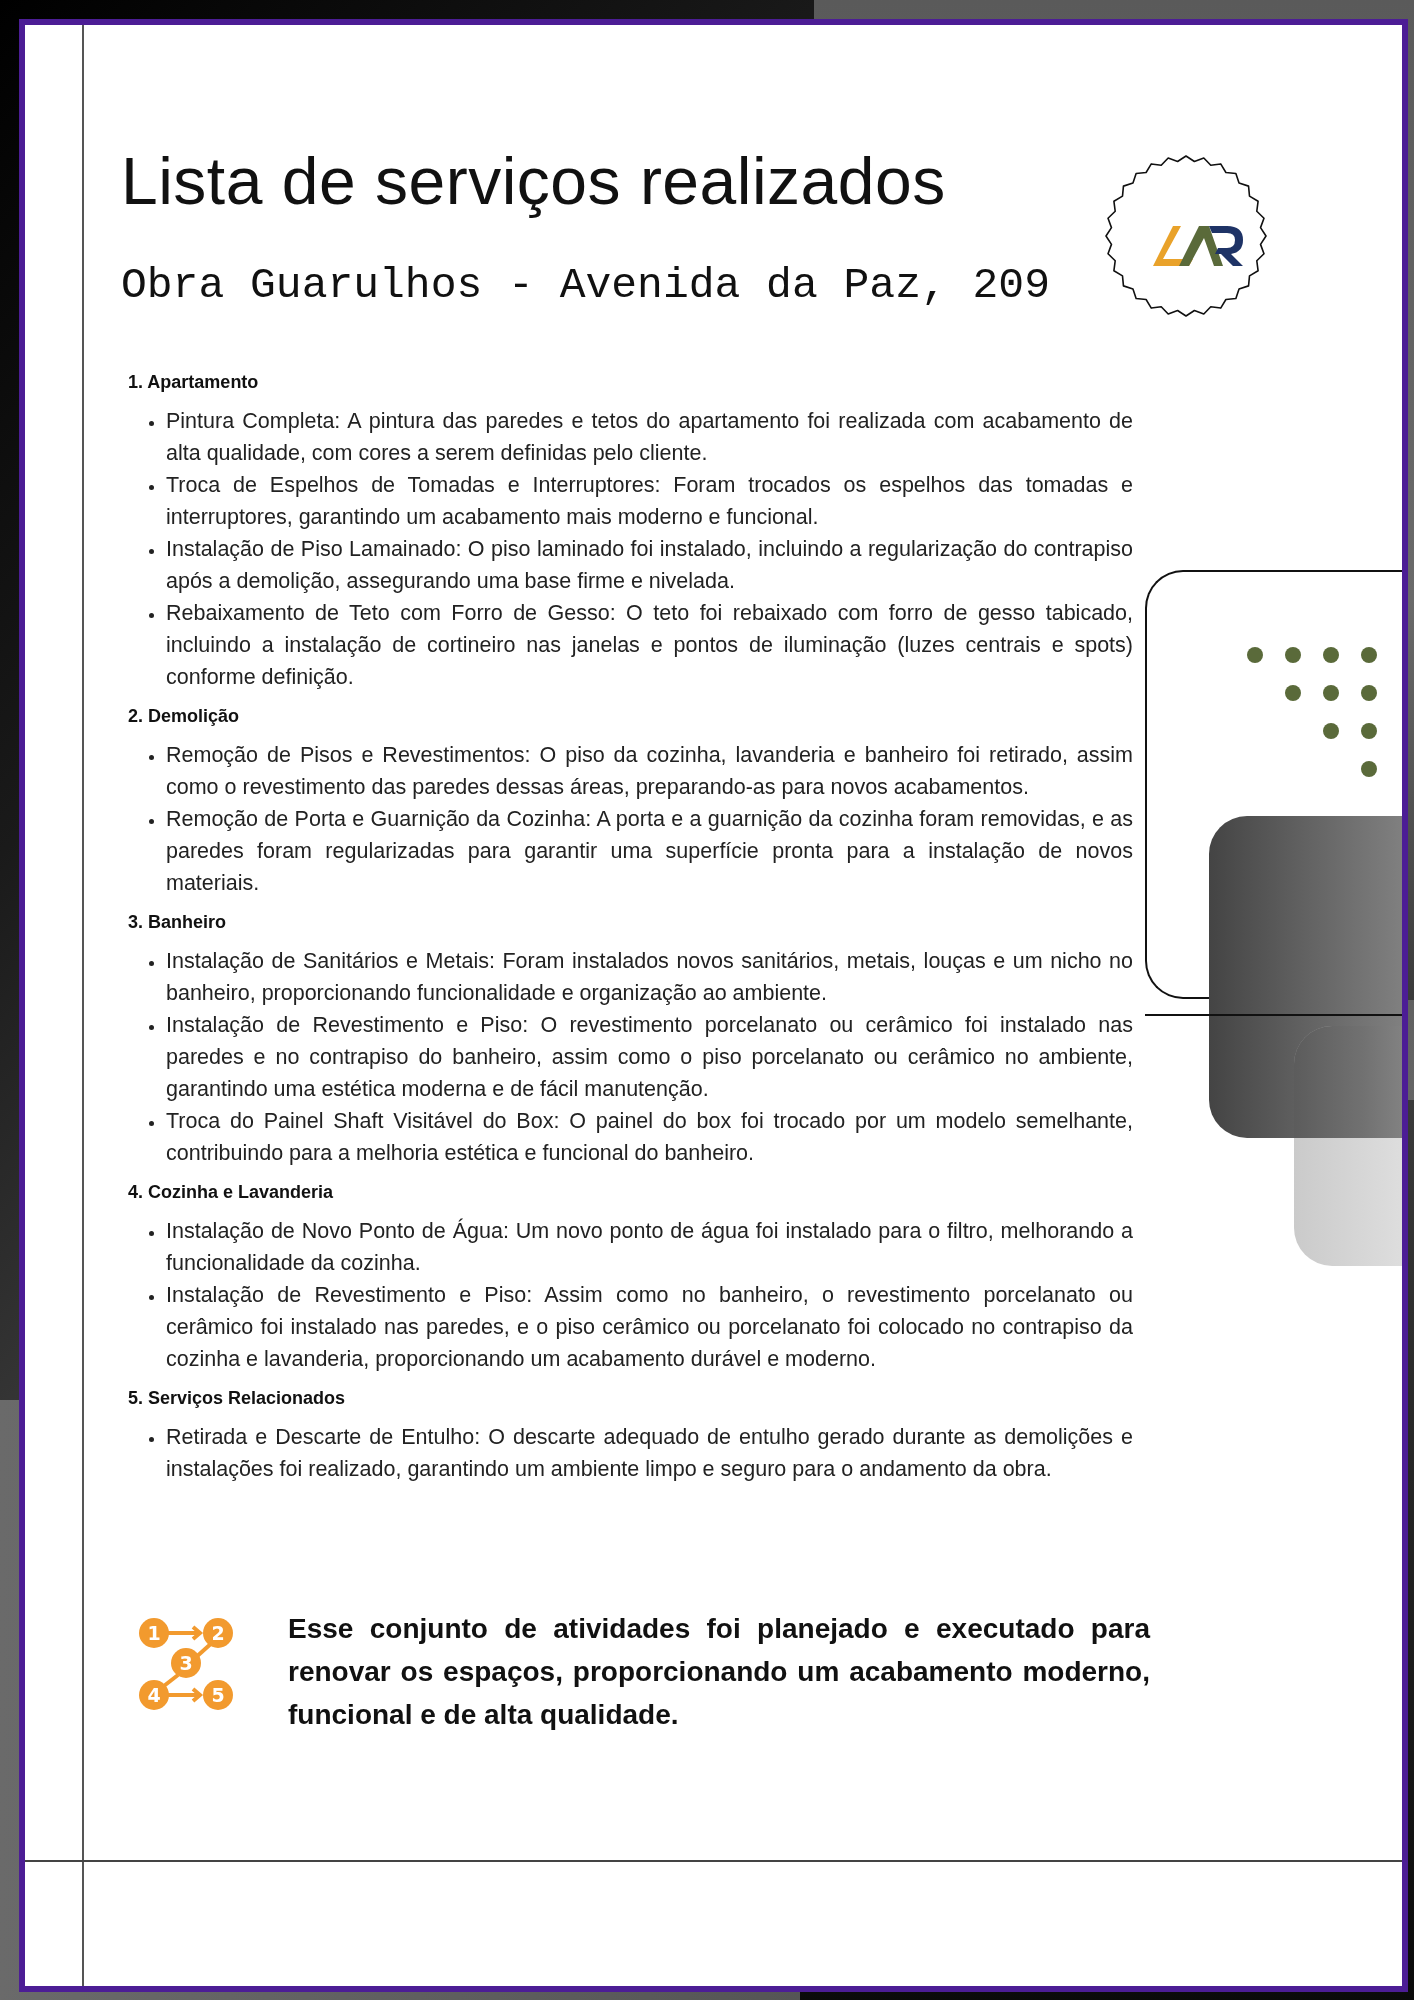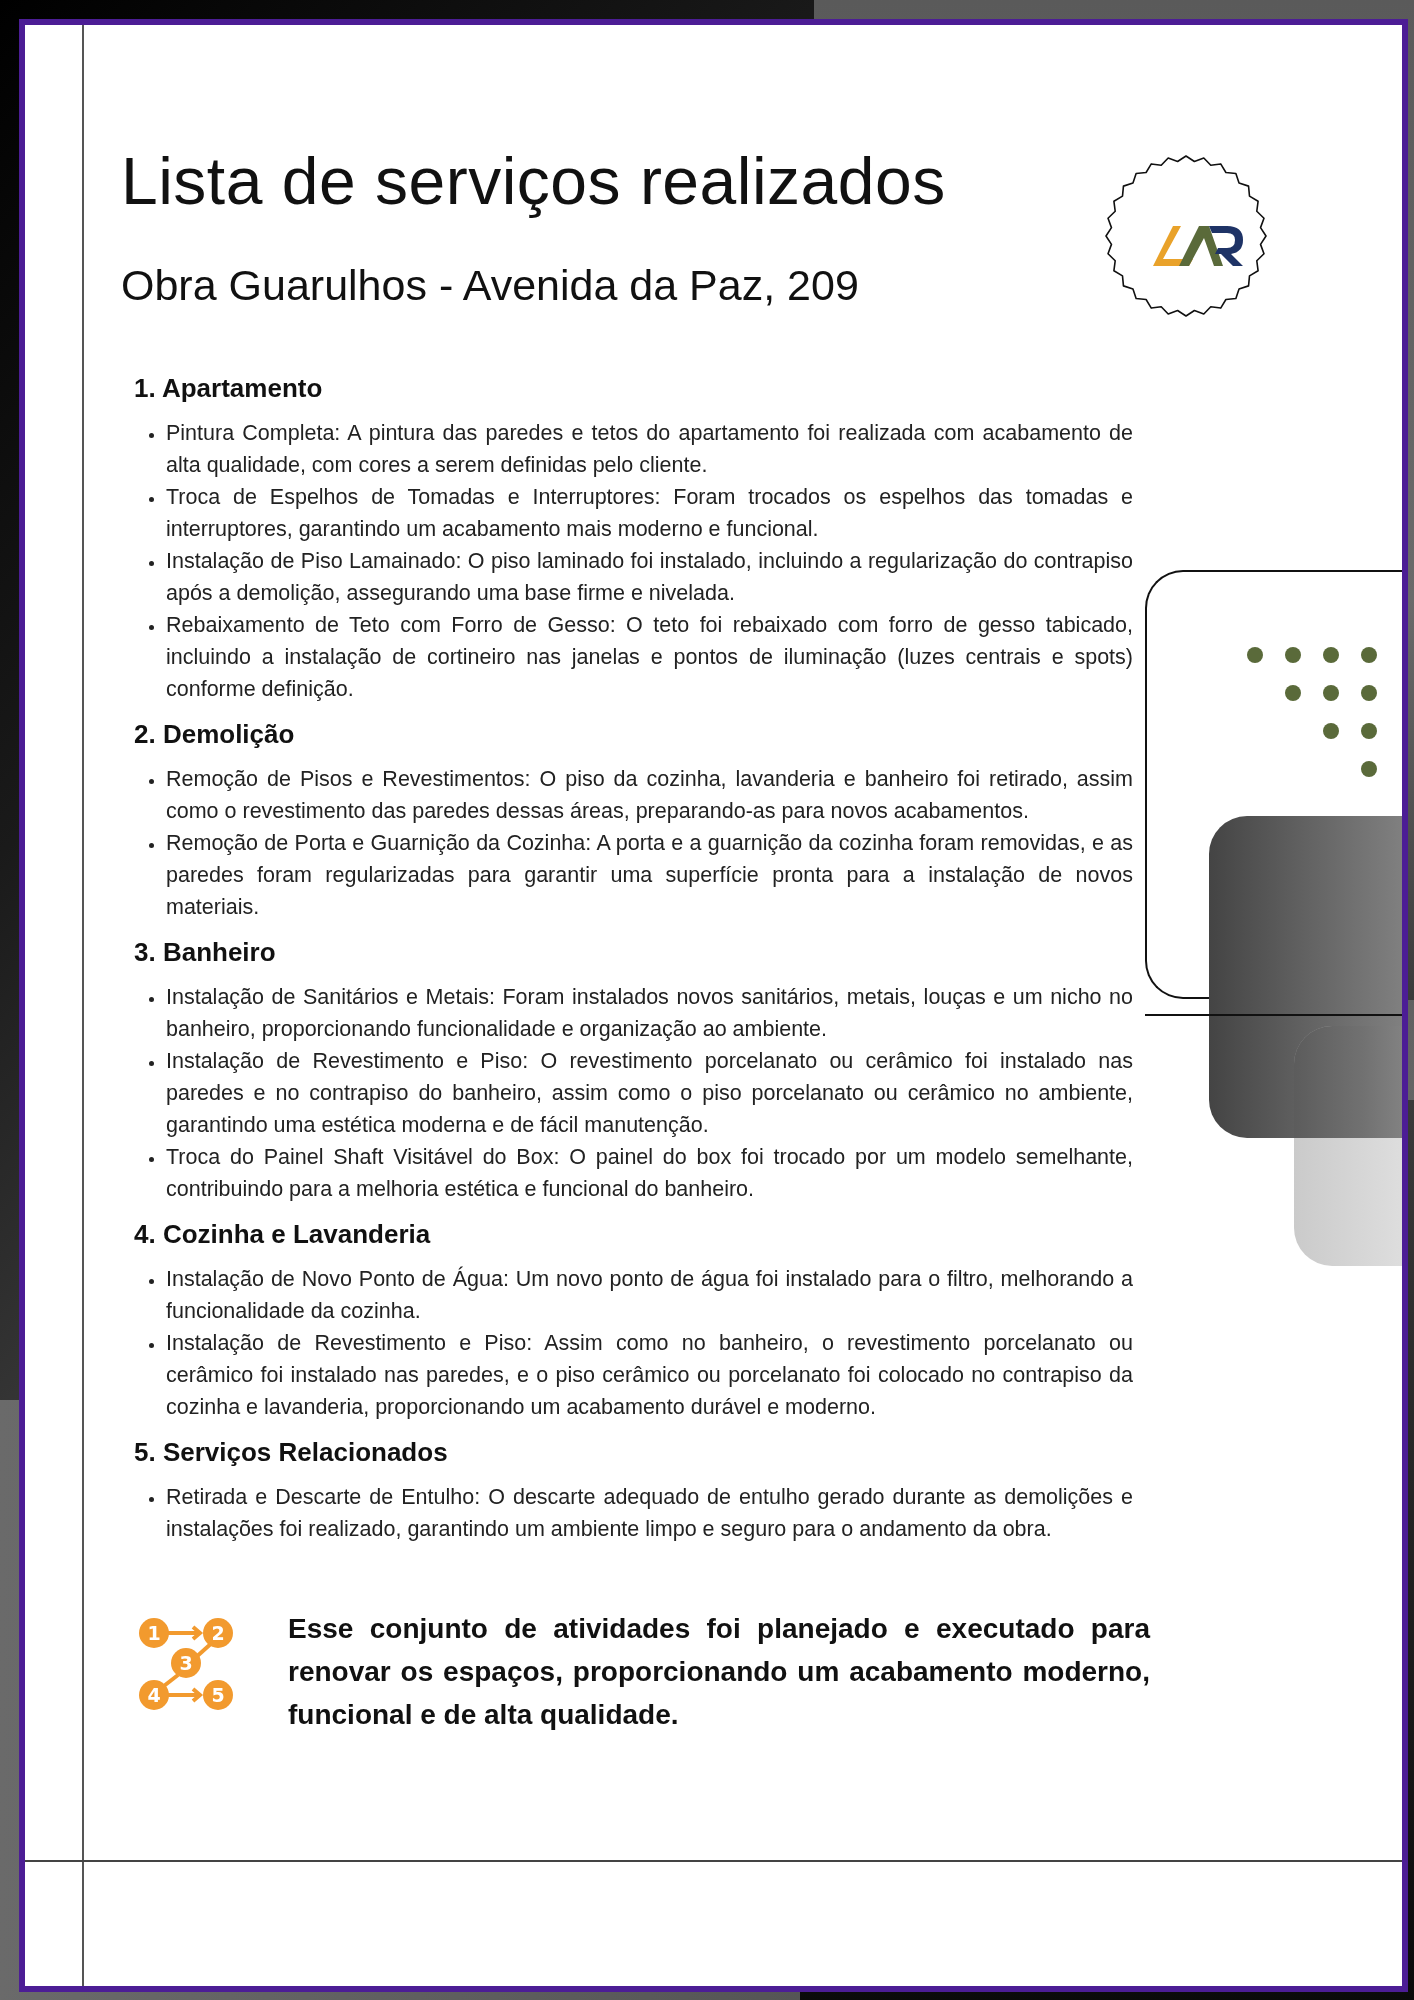--- a/index.html
+++ b/index.html
@@ -18,27 +18,27 @@
     position:absolute; left:19px; top:19px; width:1377px; height:1961px;
     background:#fff; overflow:hidden;
     border:6px solid #4c1d95;
   }
   .vline { position:absolute; left:57px; top:0; width:2px; height:100%; background:#555; }
   .hline { position:absolute; left:0; top:1835px; width:100%; height:2px; background:#444; }
 
   .title { position:absolute; left:96px; top:118px; margin:0; font-weight:400;
     font-size:66px; letter-spacing:0.5px; color:#111; white-space:nowrap; }
   .subtitle { position:absolute; left:96px; top:236px; margin:0; font-weight:400;
-    font-size:43px; color:#111; white-space:nowrap; }
+    font-size:43px; color:#111; white-space:nowrap;font-family:Liberation Mono, monospace; }
 
   .logo { position:absolute; left:1076px; top:126px; width:170px; height:170px; }
 
   .content { position:absolute; left:96px; top:334px; width:1016px;
     font-size:21.5px; line-height:32px; color:#222; }
-  .section-title { font-weight:700; margin:13px; font-size:26px; color:#111; }
+  .section-title { font-weight:700; margin:7px; font-size:18px; color:#111; }
   .content ul { margin:4px; padding:0 0 0 41px; }
   .content li { text-align:justify; margin:0; }
   .content li::marker { font-size:18px; }
 
   .closing { position:absolute; left:96px; top:1556px; width:1030px; height:150px; }
   .closing-icon { position:absolute; left:17px; top:32px; width:100px; height:100px; }
   .closing-text { position:absolute; left:159px; top:18px; width:862px; margin:8px;
     font-size:28px; line-height:43px; font-weight:700; color:#111; text-align:justify; }
 
   .deco-outline { position:absolute; left:1120px; top:545px; width:300px; height:425px;

